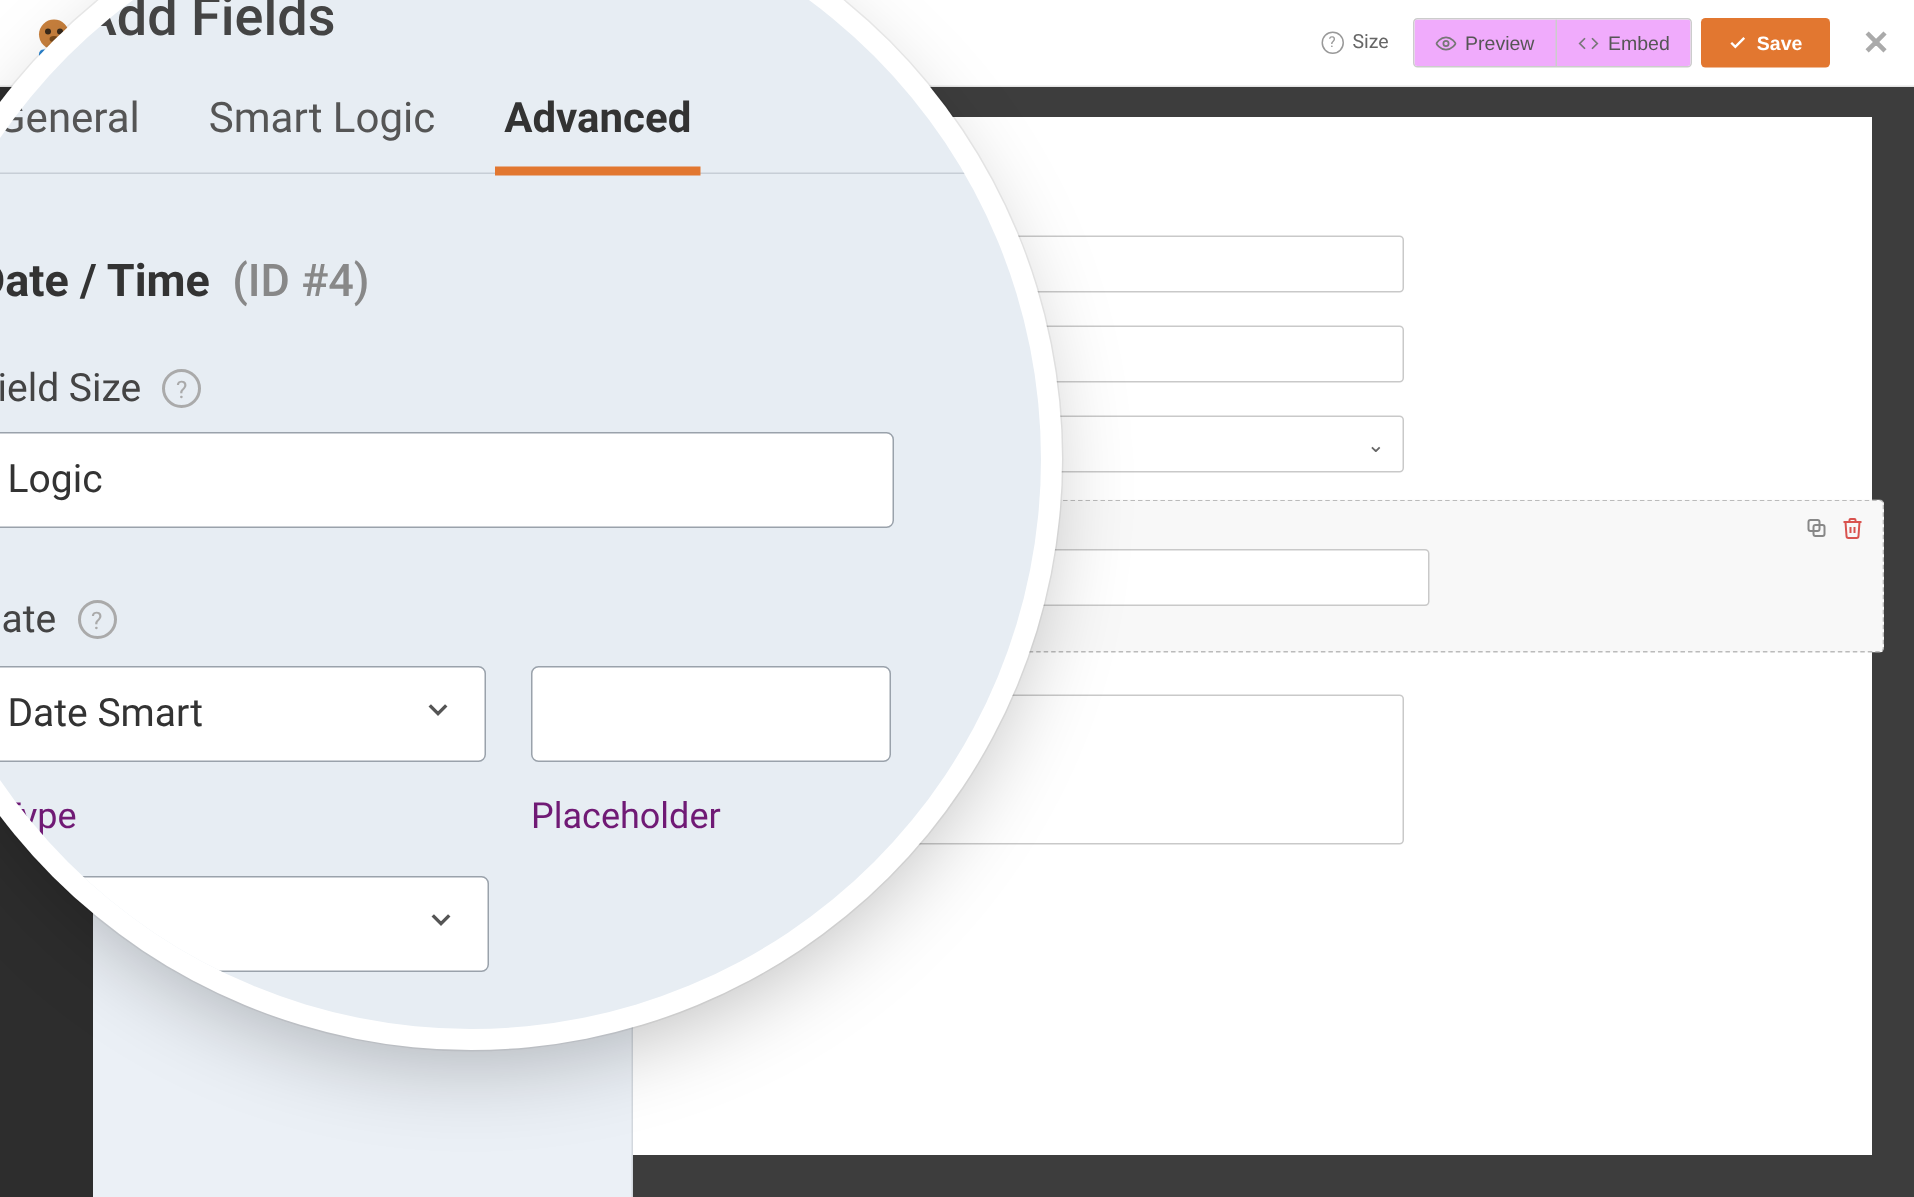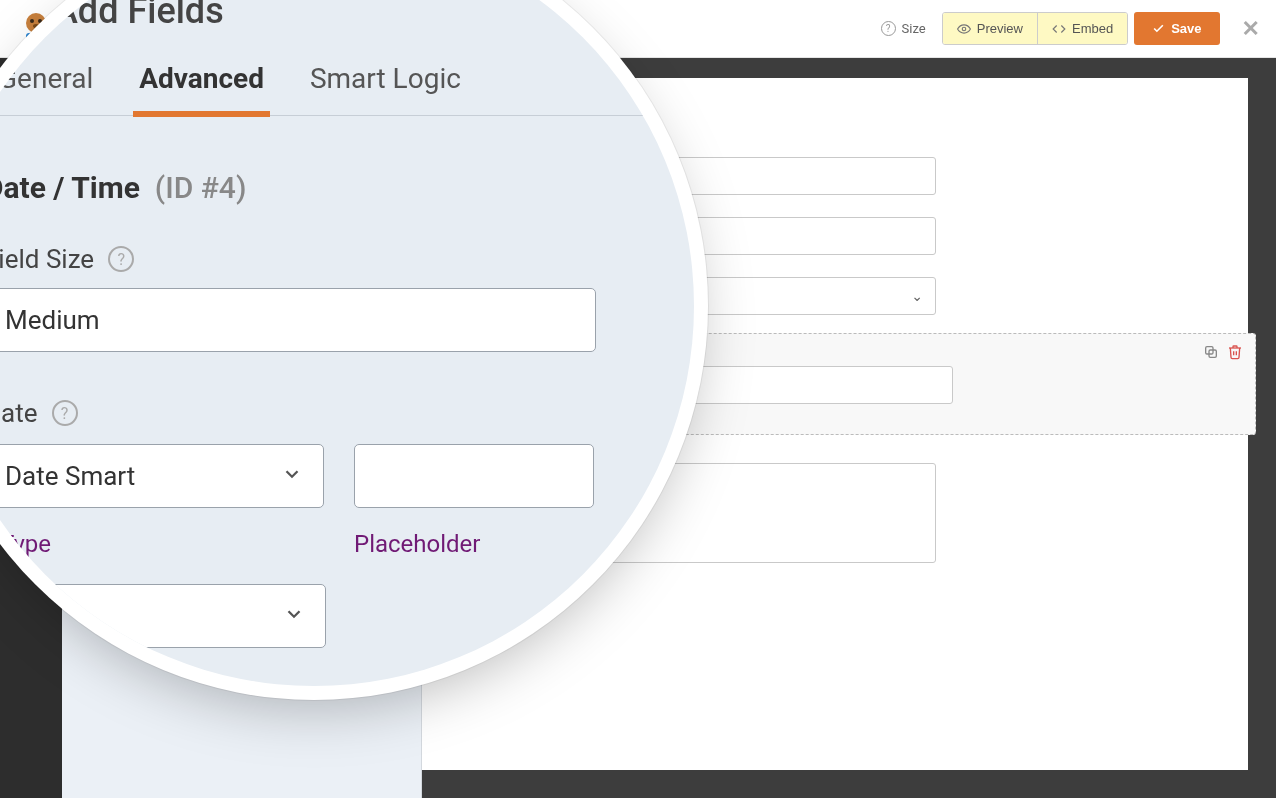--- a/index.html
+++ b/index.html
@@ -8,21 +8,21 @@
   .toolbar {
     position: absolute; top: 0; left: 0; right: 0; height: 58px;
     background: #fff; border-bottom: 1px solid #e5e5e5;
     display: flex; align-items: center; padding: 0 16px; z-index: 5;
   }
   .toolbar-logo { width: 44px; height: 40px; margin-right: 10px; display:flex; align-items:center; justify-content:center; position:relative; }
   .toolbar-title { color: #666; font-size: 14px; }
   .toolbar-right { margin-left: auto; display: flex; align-items: center; gap: 6px; }
   .help { display:flex; align-items:center; gap:6px; color:#666; font-size:13px; padding:6px 10px; cursor:pointer; }
   .btngroup { display:flex; border:1px solid #ccc; border-radius:3px; overflow:hidden; }
-  .btngroup .tbtn { padding:8px 14px; font-size:13px; color:#555; background:#fef9c3; border:none; cursor:pointer; display:flex; align-items:center; gap:6px; }
+  .btngroup .tbtn { padding:8px 14px; font-size:13px; color:#555; background:#f0abfc; border:none; cursor:pointer; display:flex; align-items:center; gap:6px; }
   .btngroup .tbtn:first-child { border-right:1px solid #ccc; }
   .save-btn { background:#e27730; color:#fff; border:none; border-radius:3px; padding:9px 18px; font-size:13px; font-weight:600; cursor:pointer; display:flex; align-items:center; gap:6px; }
   .close-icon { margin-left:16px; color:#aaa; font-size:22px; cursor:pointer; font-weight:900; }
   .qicon { display:inline-flex; width:15px; height:15px; border:1px solid #999; border-radius:50%; align-items:center; justify-content:center; font-size:10px; color:#999; }
   
   .dark-frame {
     position:absolute; top:58px; left:0; right:0; bottom:0;
     background:#3d3d3d; z-index:1;
   }
   
@@ -210,35 +210,35 @@
 </div>
 
 <div class="lens-wrap">
   <div class="lens-inner">
     <div class="lens-head">
       <span>Add Fields</span>
     </div>
 
     <div class="lens-tabs">
       <span class="tab">General</span>
+      <span class="tab">Smart Logic</span>
       <span class="tab active">Advanced</span>
-      <span class="tab">Smart Logic</span>
     </div>
 
     <div class="field-title">
       <span>Date / Time</span>
       <span class="muted">&nbsp;</span><span class="muted">(ID #4)</span>
     </div>
 
     <div class="section-label sl-size">
       <span>Field Size</span>
       <span class="q">?</span>
     </div>
     <div class="sel-box sel-size">
-      <span>Medium</span>
+      <span>Logic</span>
     </div>
 
     <div class="section-label sl-date">
       <span>Date</span>
       <span class="q">?</span>
     </div>
 
     <div class="sel-box sel-date">
       <span>Date Smart</span>
       <span class="caret">

